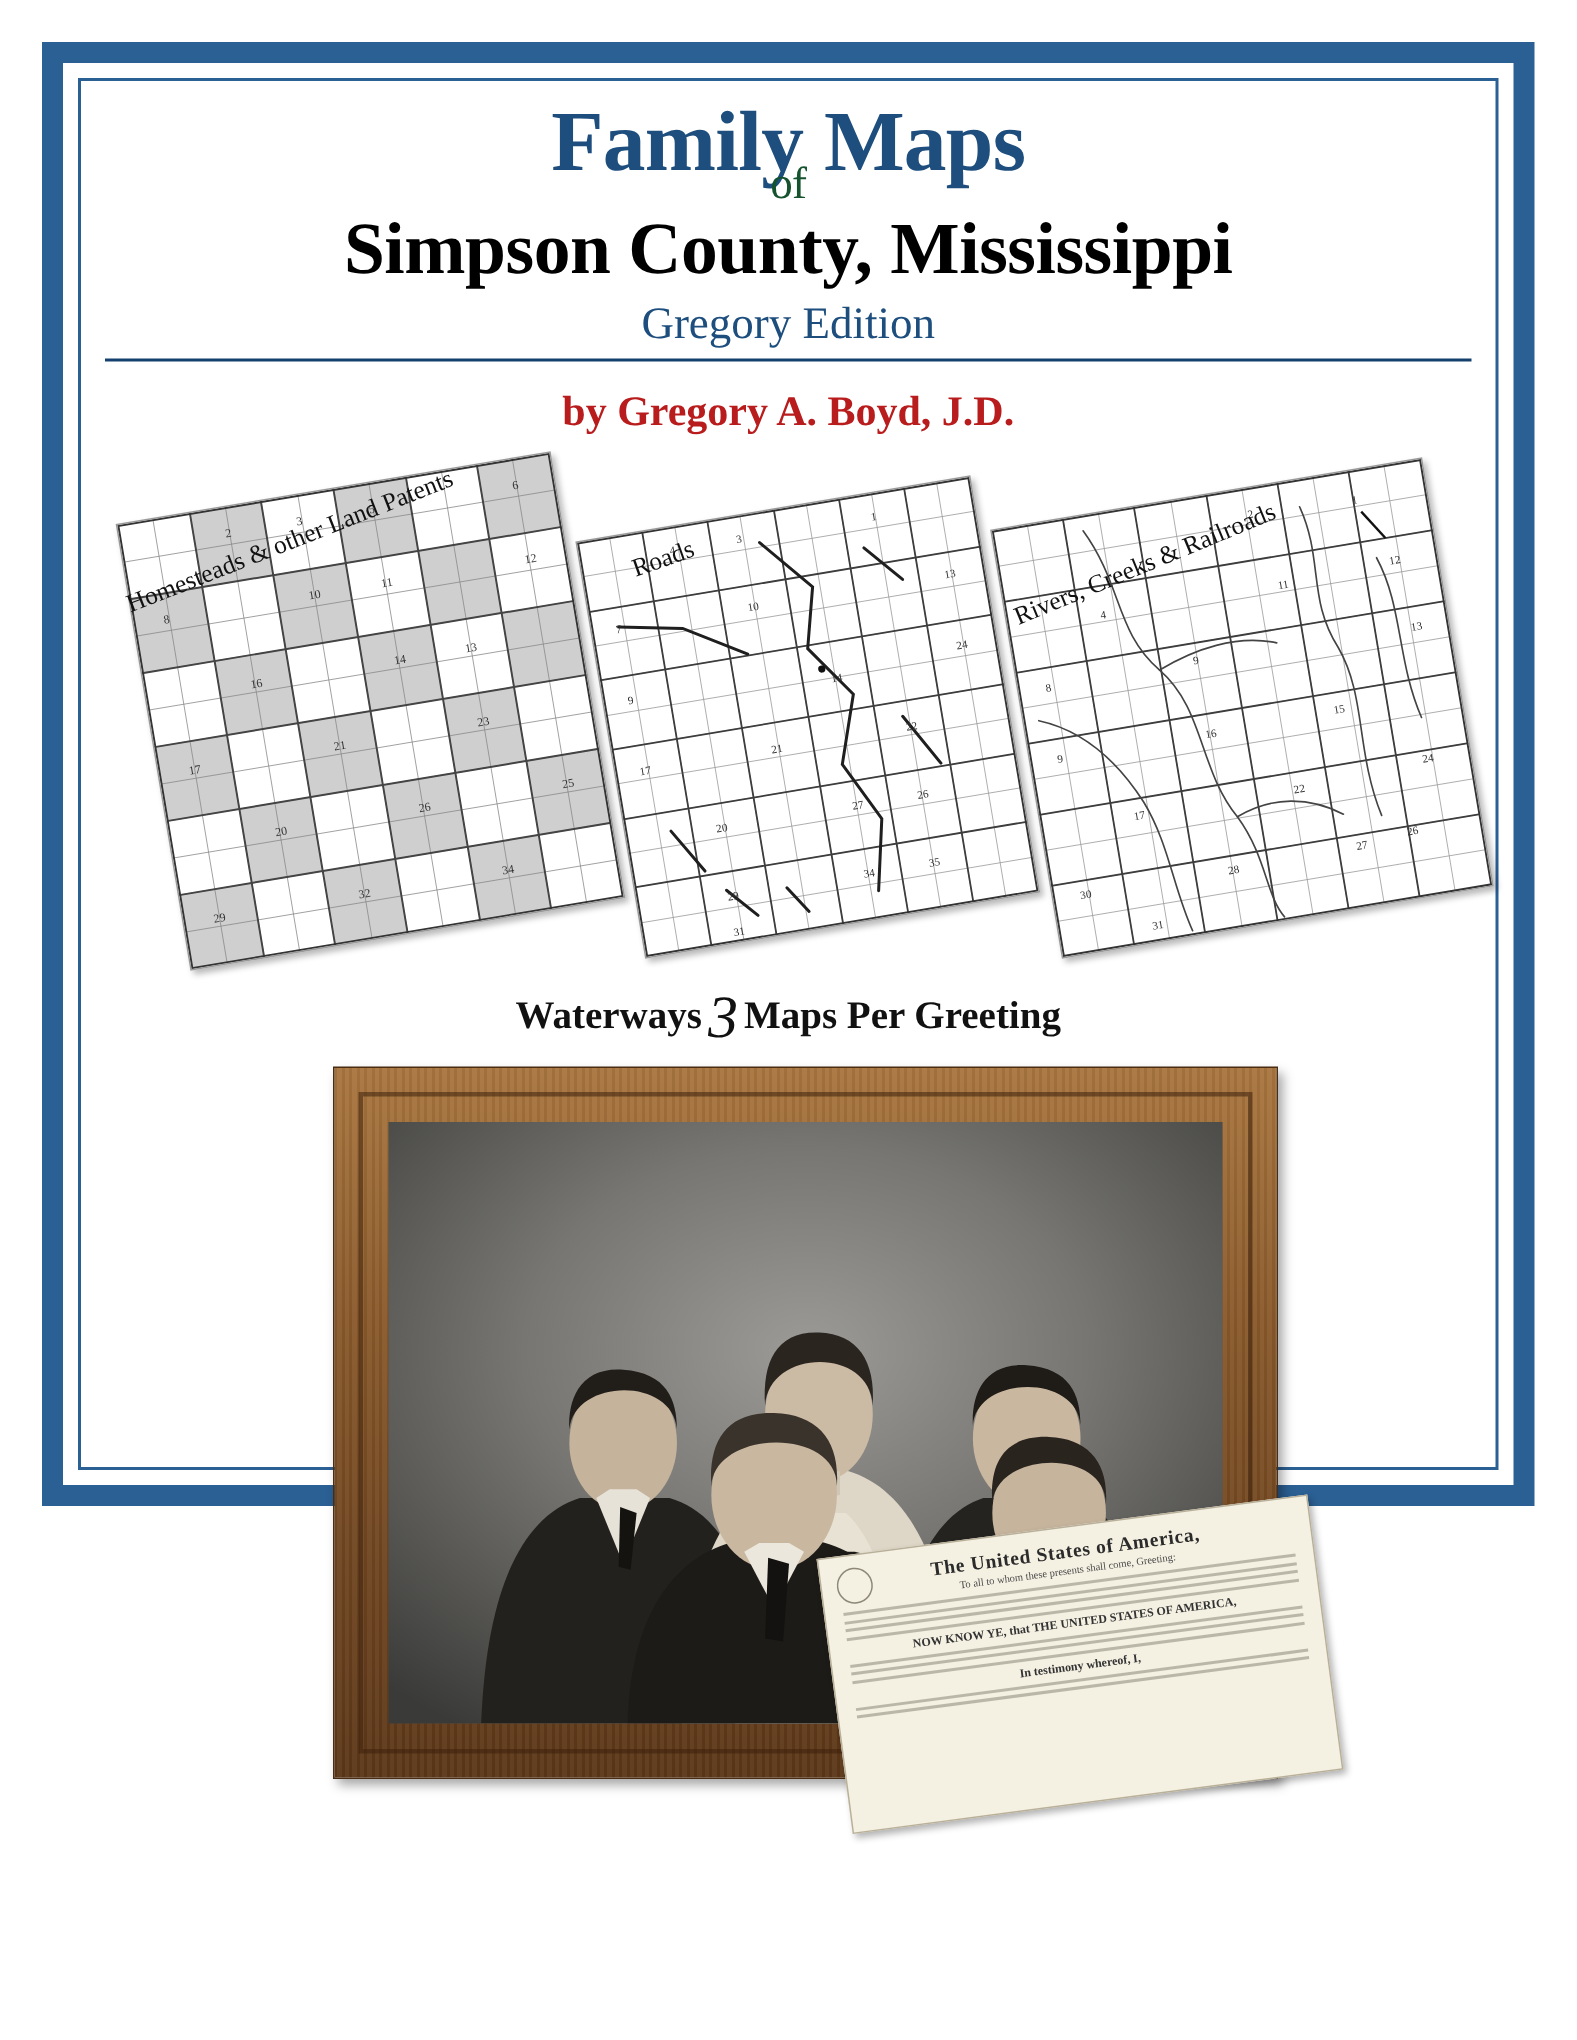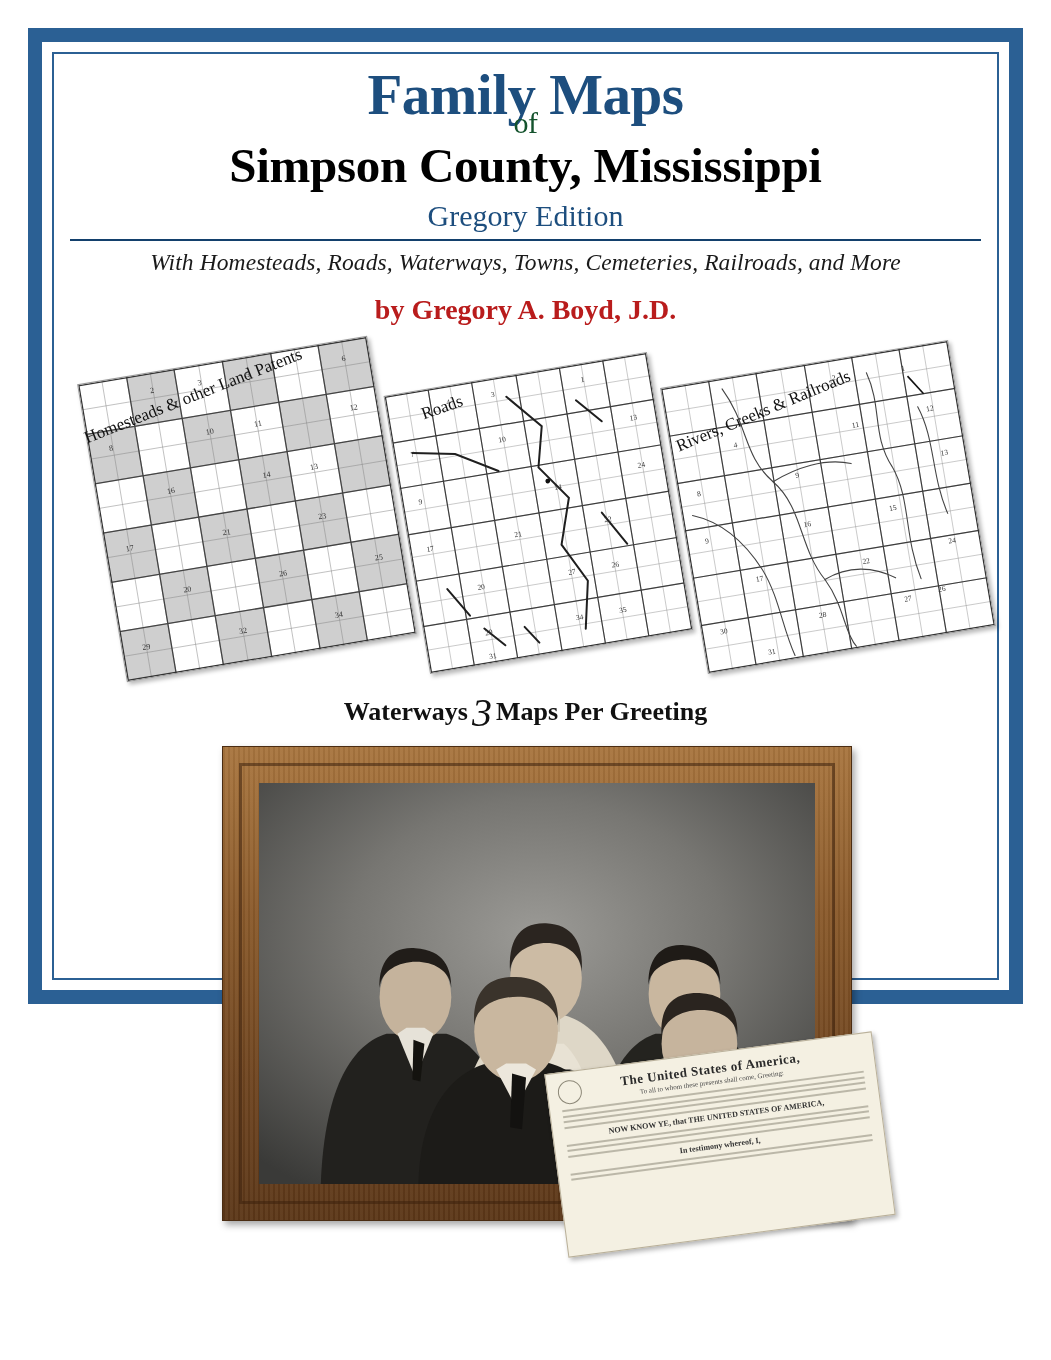--- a/index.html
+++ b/index.html
@@ -287,21 +287,20 @@
   <div class="content">
 
     <div class="title-block">
       <div class="title-line1">
         <span>Family Maps</span>
         <span class="title-of">of</span>
       </div>
       <div class="title-line2">Simpson County, Mississippi</div>
       <div class="subtitle-edition">Gregory Edition</div>
       <hr class="rule">
-      <div class="tagline">With Homesteads, Roads, Waterways, Towns, Cemeteries, Railroads, and More</div>
       <div class="byline">by Gregory A. Boyd, J.D.</div>
     </div>
 
     <div class="maps-area">
 
       <div class="map-card map1">
         <svg class="map-grid" viewBox="0 0 292 300" preserveAspectRatio="none">
           <rect x="0" y="0" width="292" height="300" fill="#ffffff"></rect>
           <g fill="#cfcfcf">
             <rect x="49" y="0" width="48" height="50"></rect>

